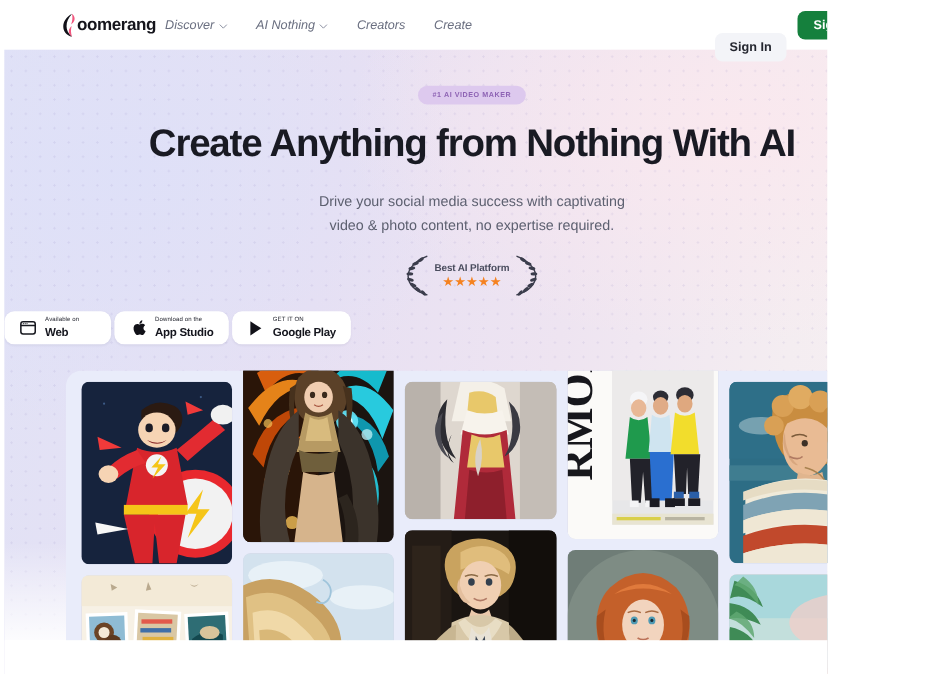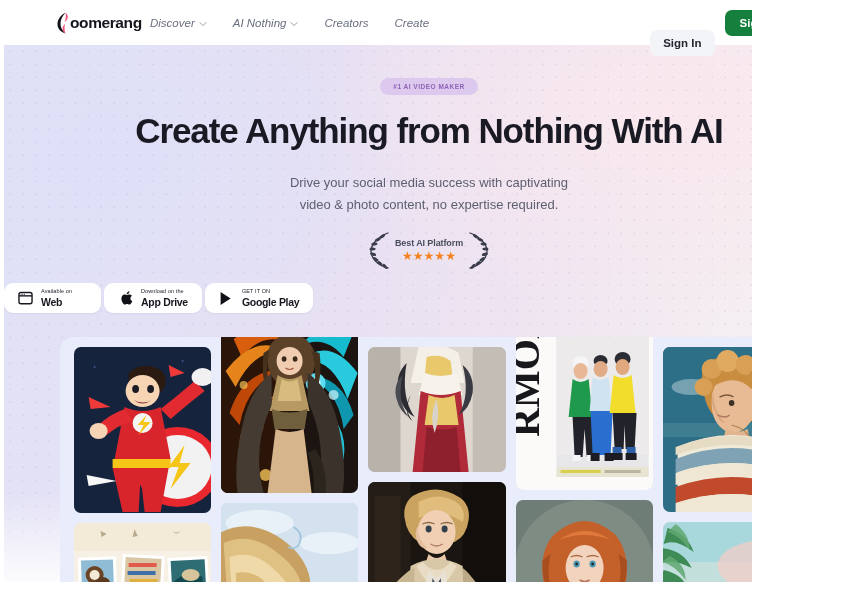--- a/index.html
+++ b/index.html
@@ -419,21 +419,21 @@
 
       <div class="store-btn">
         <span class="store-icon">
           <svg width="14" height="16" viewBox="0 0 14 16">
             <path d="M11.4 8.5 C11.4 6.6 12.9 5.8 13 5.75 C12.2 4.6 11 4.45 10.55 4.43 C9.5 4.33 8.5 5.05 7.97 5.05 C7.43 5.05 6.6 4.45 5.73 4.47 C4.6 4.48 3.55 5.13 2.97 6.15 C1.78 8.2 2.67 11.25 3.82 12.92 C4.38 13.73 5.05 14.65 5.93 14.62 C6.78 14.58 7.1 14.07 8.13 14.07 C9.15 14.07 9.44 14.62 10.34 14.6 C11.26 14.58 11.83 13.77 12.38 12.95 C13.03 12 13.3 11.08 13.31 11.03 C13.29 11.02 11.41 10.3 11.4 8.5 Z" fill="#111118"></path>
             <path d="M9.72 3.33 C10.19 2.76 10.5 1.98 10.41 1.2 C9.74 1.23 8.93 1.65 8.45 2.21 C8.02 2.71 7.64 3.52 7.74 4.28 C8.49 4.34 9.25 3.9 9.72 3.33 Z" fill="#111118"></path>
           </svg>
         </span>
         <span class="store-txt">
           <span class="store-small">Download on the</span>
-          <span class="store-big">App Drive</span>
+          <span class="store-big">App Studio</span>
         </span>
       </div>
 
       <div class="store-btn">
         <span class="store-icon">
           <svg width="14" height="15" viewBox="0 0 14 15">
             <path d="M1.6 1.1 L1.6 13.9 L11.6 7.5 Z" fill="#111118"></path>
           </svg>
         </span>
         <span class="store-txt">

